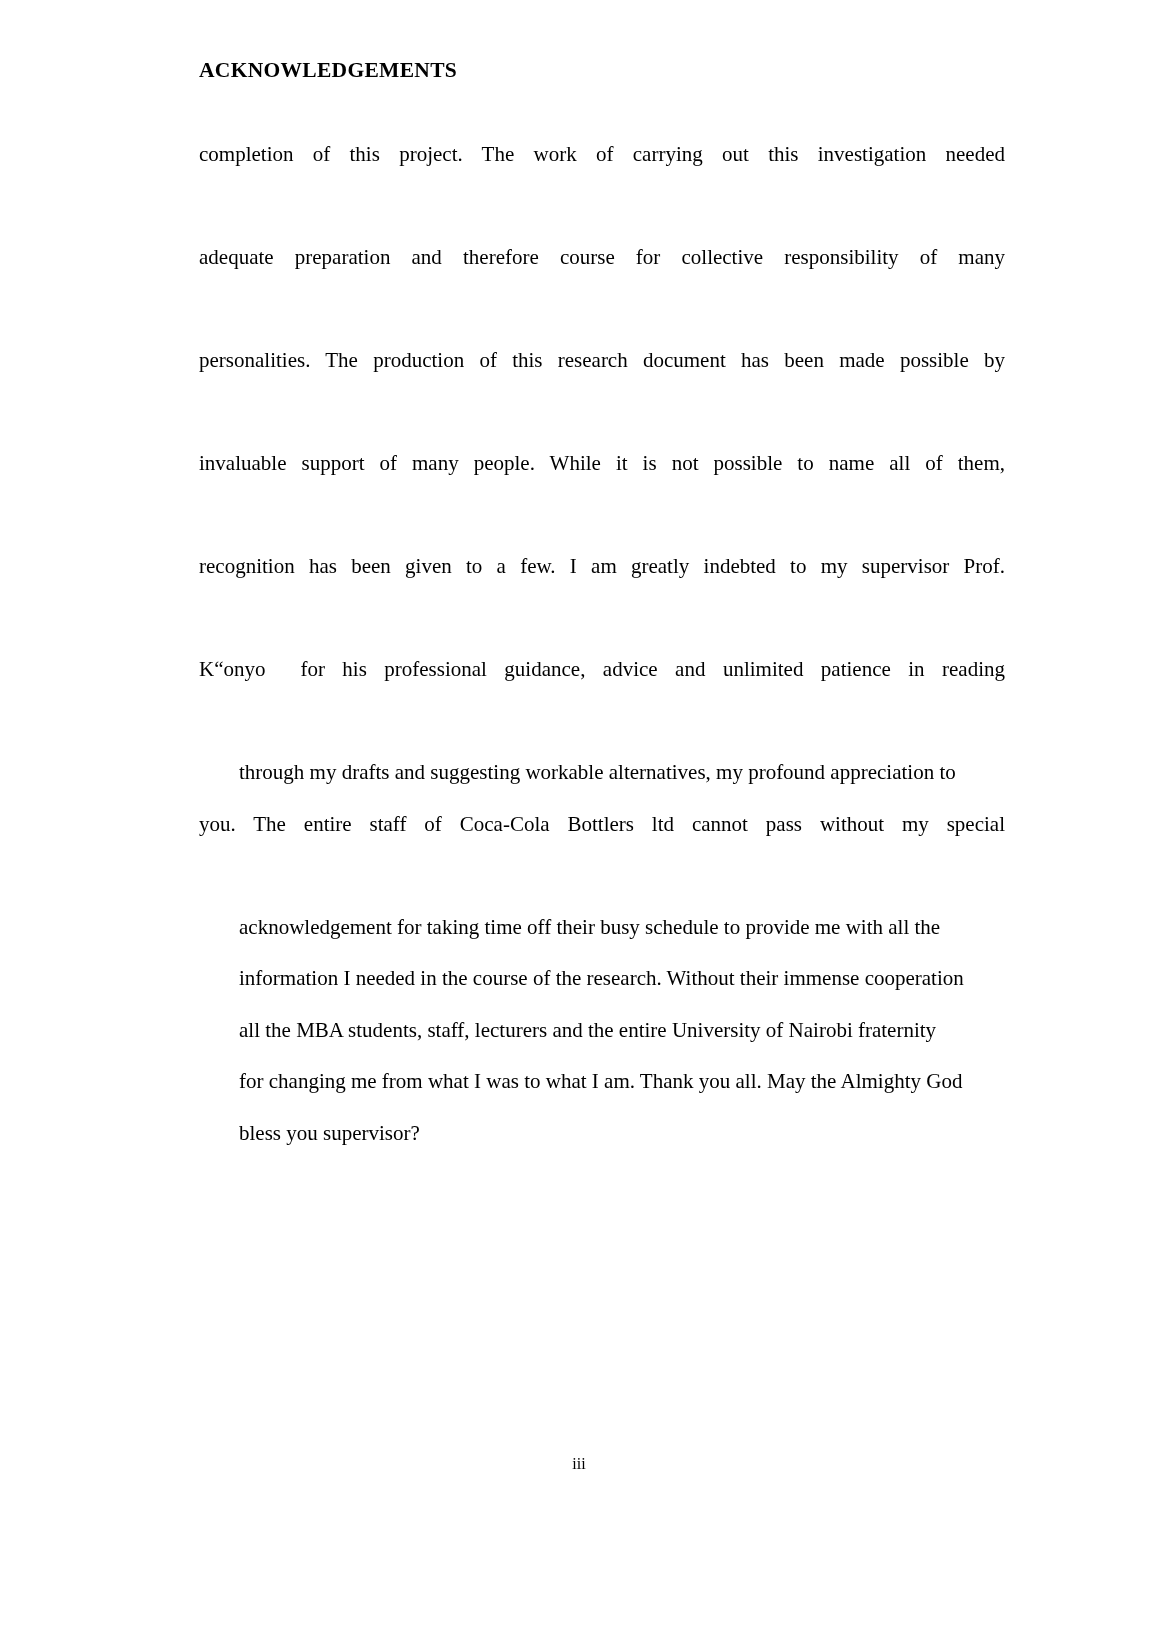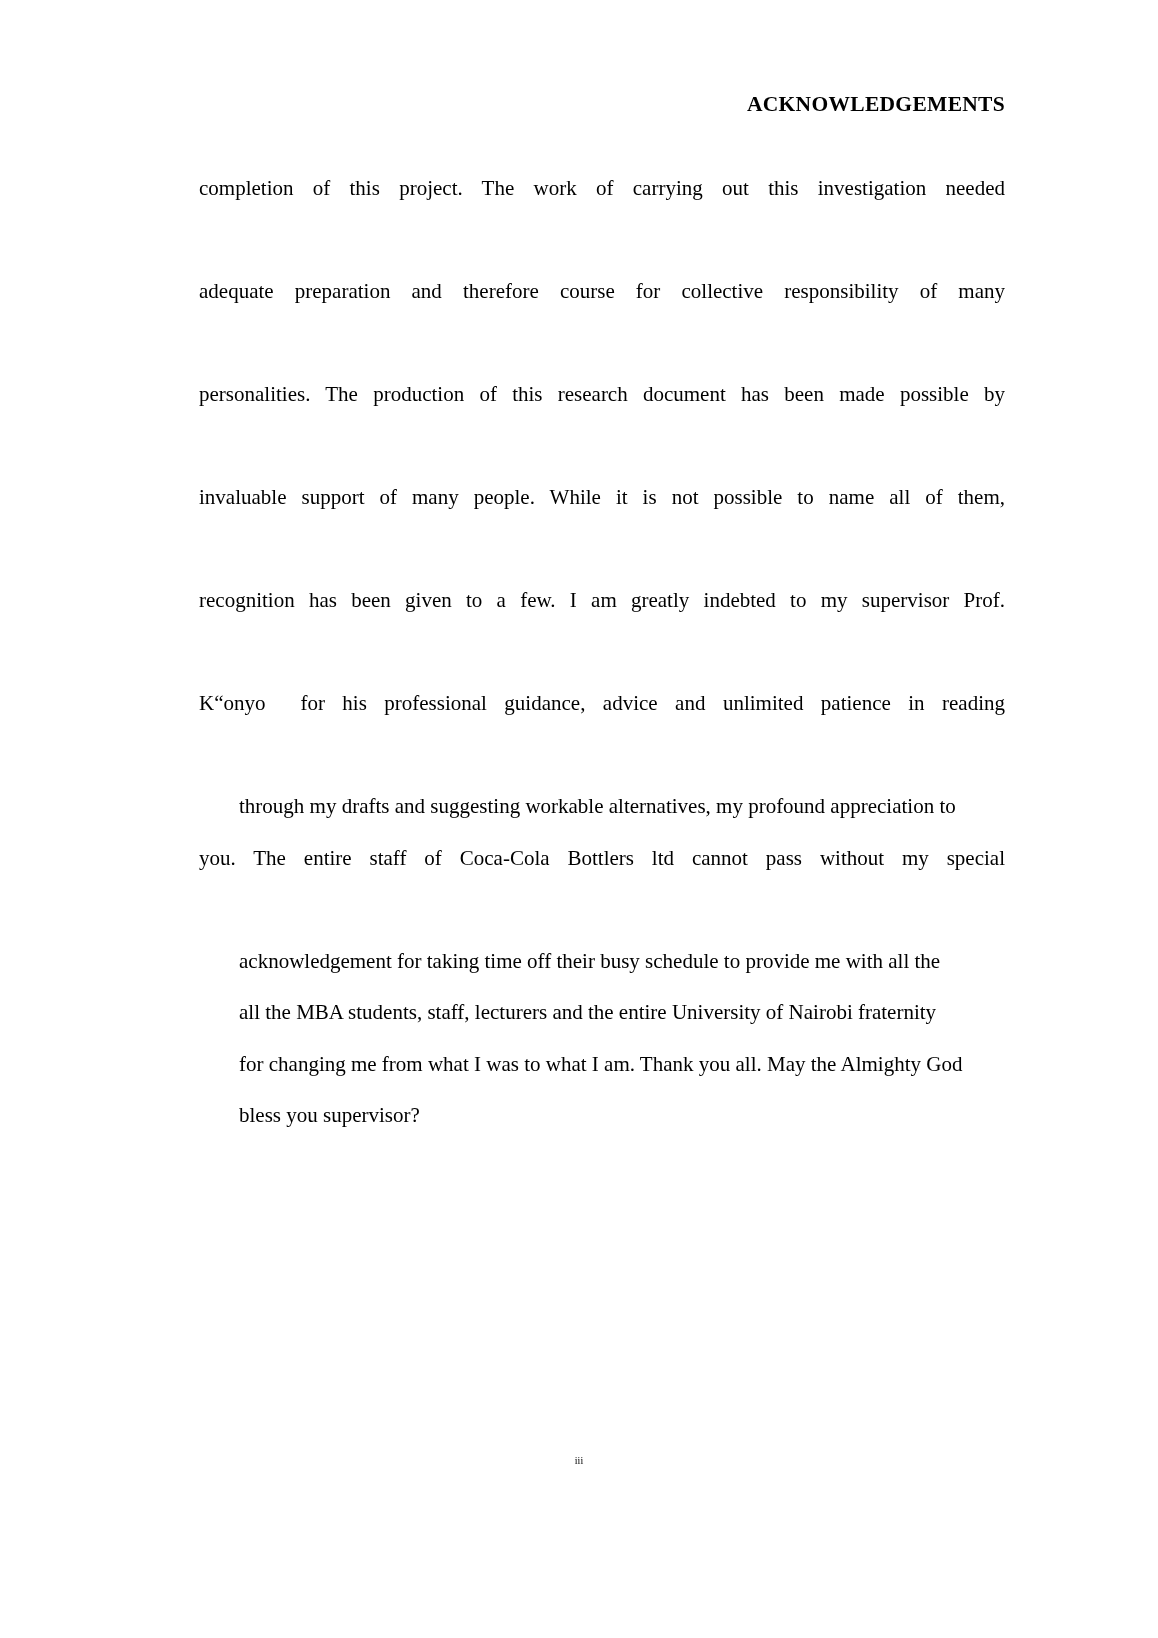--- a/index.html
+++ b/index.html
@@ -20,22 +20,22 @@
     overflow: hidden;
   }
   .content {
     position: absolute;
     left: 199px;
     top: 0;
     width: 806px;
   }
   .doc-title {
     margin: 0;
-    padding-top: 92px;
-    text-align: right;
+    padding-top: 58px;
+    text-align: left;
     font-size: 21.5px;
     font-weight: bold;
     letter-spacing: 0.3px;
   }
   .body-block {
     margin-top: 46px;
   }
   .body-line {
     font-size: 21px;
     line-height: 51.5px;
@@ -55,21 +55,21 @@
   .noj {
     text-align: left;
     margin-left: 40px;
   }
   .page-number {
     position: absolute;
     left: 0;
     right: 0;
     top: 1455px;
     text-align: center;
-    font-size: 10px;
+    font-size: 16px;
   }
 </style>
 </head>
 <body>
 
 <div class="page">
 
   <div class="content">
 
     <h1 class="doc-title">ACKNOWLEDGEMENTS</h1>
@@ -77,20 +77,21 @@
     <div class="body-block">
       <div class="body-line just">completion of this project. The work of carrying out this investigation needed</div>
       <div class="body-line just">adequate preparation and therefore course for collective responsibility of many</div>
       <div class="body-line just">personalities. The production of this research document has been made possible by</div>
       <div class="body-line just">invaluable support of many people. While it is not possible to name all of them,</div>
       <div class="body-line just">recognition has been given to a few. I am greatly indebted to my supervisor Prof.</div>
       <div class="body-line just">K“onyo  for his professional guidance, advice and unlimited patience in reading</div>
       <div class="body-line noj">through my drafts and suggesting workable alternatives, my profound appreciation to</div>
       <div class="body-line just">you. The entire staff of Coca-Cola Bottlers ltd cannot pass without my special</div>
       <div class="body-line noj">acknowledgement for taking time off their busy schedule to provide me with all the</div>
+      <div class="body-line noj">information I needed in the course of the research. Without their immense cooperation</div>
       <div class="body-line noj">all the MBA students, staff, lecturers and the entire University of Nairobi fraternity</div>
       <div class="body-line noj">for changing me from what I was to what I am. Thank you all. May the Almighty God</div>
       <div class="body-line noj">bless you supervisor?</div>
     </div>
 
   </div>
 
   <div class="page-number">iii</div>
 
 </div>

